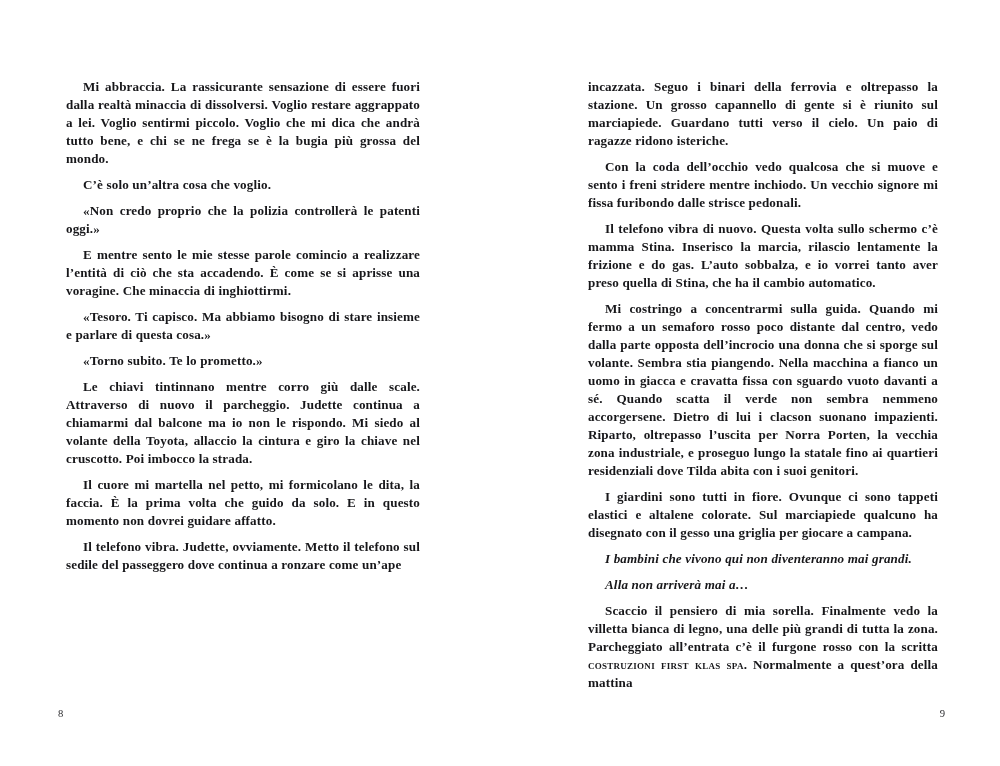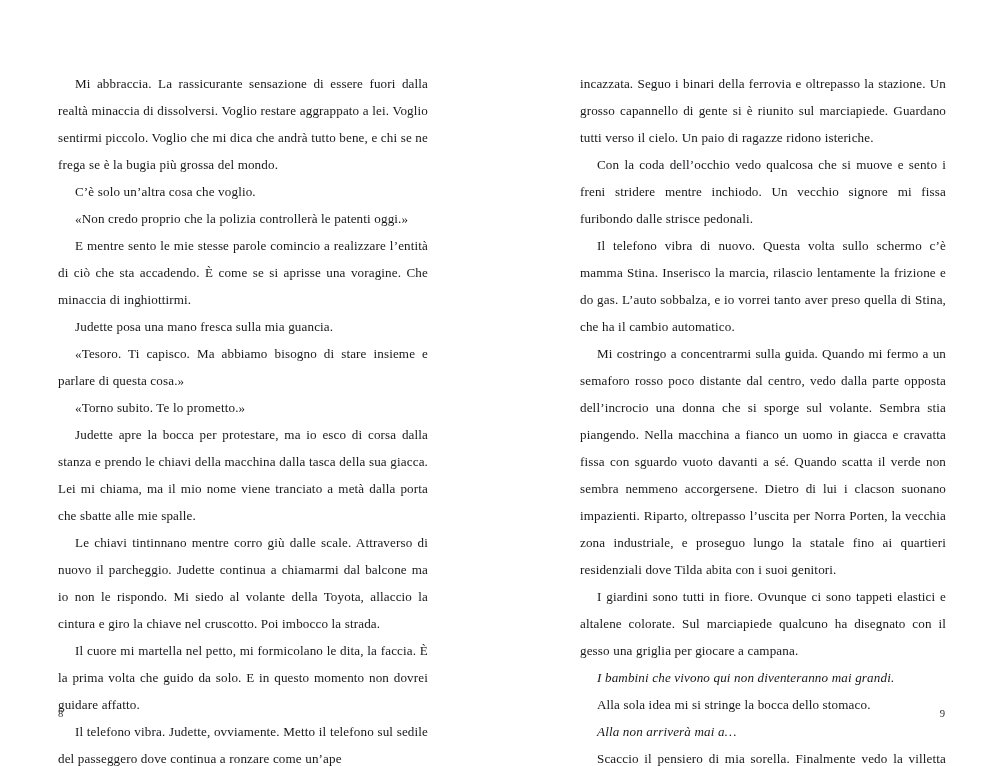--- a/index.html
+++ b/index.html
@@ -39,30 +39,31 @@
   .page.left .textblock {
     left: 58px;
     width: 370px;
   }
   .page.right .textblock {
     left: 80px;
     width: 366px;
   }
 
   p {
-    margin: 0;
+    margin: 8px;
     font-size: 13.1px;
-    line-height: 27px;
+    line-height: 18px;
     text-align: justify;
     text-justify: inter-word;
     hyphens: none;
     -webkit-hyphens: none;
     text-indent: 17px;
     letter-spacing: 0.01em;
     word-spacing: 0.005em;
+    font-weight: bold;
   }
   p.noindent { text-indent: 0; }
   p.italic {
     font-style: italic;
   }
   
   p { text-align-last: left; }
 
   .sc {
     font-variant: small-caps;
@@ -84,39 +85,36 @@
 <body>
 
 <div class="spread">
 
   <div class="page left">
     <div class="textblock" id="left-col">
         <p>Mi abbraccia. La rassicurante sensazione di essere fuori dalla realtà minaccia di dissolversi. Voglio restare aggrappato a lei. Voglio sentirmi piccolo. Voglio che mi dica che andrà tutto bene, e chi se ne frega se è la bugia più grossa del mondo.</p>
         <p>C’è solo un’altra cosa che voglio.</p>
         <p>«Non credo proprio che la polizia controllerà le patenti oggi.»</p>
         <p>E mentre sento le mie stesse parole comincio a realizzare l’entità di ciò che sta accadendo. È come se si aprisse una voragine. Che minaccia di inghiottirmi.</p>
-        <p>Judette posa una mano fresca sulla mia guancia.</p>
         <p>«Tesoro. Ti capisco. Ma abbiamo bisogno di stare insieme e parlare di questa cosa.»</p>
         <p>«Torno subito. Te lo prometto.»</p>
-        <p>Judette apre la bocca per protestare, ma io esco di corsa dalla stanza e prendo le chiavi della macchina dalla tasca della sua giacca. Lei mi chiama, ma il mio nome viene tranciato a metà dalla porta che sbatte alle mie spalle.</p>
         <p>Le chiavi tintinnano mentre corro giù dalle scale. Attraverso di nuovo il parcheggio. Judette continua a chiamarmi dal balcone ma io non le rispondo. Mi siedo al volante della Toyota, allaccio la cintura e giro la chiave nel cruscotto. Poi imbocco la strada.</p>
         <p>Il cuore mi martella nel petto, mi formicolano le dita, la faccia. È la prima volta che guido da solo. E in questo momento non dovrei guidare affatto.</p>
         <p>Il telefono vibra. Judette, ovviamente. Metto il telefono sul sedile del passeggero dove continua a ronzare come un’ape</p>
       </div>
     <div class="folio">8</div>
   </div>
 
   <div class="page right">
     <div class="textblock" id="right-col">
         <p class="noindent">incazzata. Seguo i binari della ferrovia e oltrepasso la stazione. Un grosso capannello di gente si è riunito sul marciapiede. Guardano tutti verso il cielo. Un paio di ragazze ridono isteriche.</p>
         <p>Con la coda dell’occhio vedo qualcosa che si muove e sento i freni stridere mentre inchiodo. Un vecchio signore mi fissa furibondo dalle strisce pedonali.</p>
         <p>Il telefono vibra di nuovo. Questa volta sullo schermo c’è mamma Stina. Inserisco la marcia, rilascio lentamente la frizione e do gas. L’auto sobbalza, e io vorrei tanto aver preso quella di Stina, che ha il cambio automatico.</p>
         <p>Mi costringo a concentrarmi sulla guida. Quando mi fermo a un semaforo rosso poco distante dal centro, vedo dalla parte opposta dell’incrocio una donna che si sporge sul volante. Sembra stia piangendo. Nella macchina a fianco un uomo in giacca e cravatta fissa con sguardo vuoto davanti a sé. Quando scatta il verde non sembra nemmeno accorgersene. Dietro di lui i clacson suonano impazienti. Riparto, oltrepasso l’uscita per Norra Porten, la vecchia zona industriale, e proseguo lungo la statale fino ai quartieri residenziali dove Tilda abita con i suoi genitori.</p>
         <p>I giardini sono tutti in fiore. Ovunque ci sono tappeti elastici e altalene colorate. Sul marciapiede qualcuno ha disegnato con il gesso una griglia per giocare a campana.</p>
         <p class="italic">I bambini che vivono qui non diventeranno mai grandi.</p>
-        <p>Alla sola idea mi si stringe la bocca dello stomaco.</p>
         <p class="italic">Alla non arriverà mai a…</p>
         <p>Scaccio il pensiero di mia sorella. Finalmente vedo la villetta bianca di legno, una delle più grandi di tutta la zona. Parcheggiato all’entrata c’è il furgone rosso con la scritta <span class="sc">costruzioni first klas spa</span>. Normalmente a quest’ora della mattina</p>
       </div>
     <div class="folio">9</div>
   </div>
 
 </div>
 
 </body></html>

